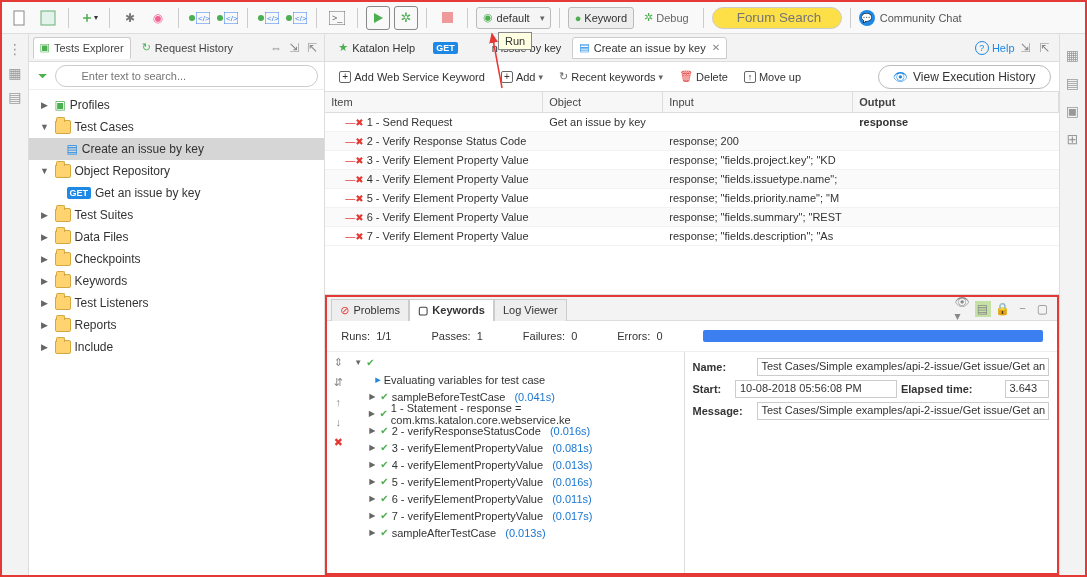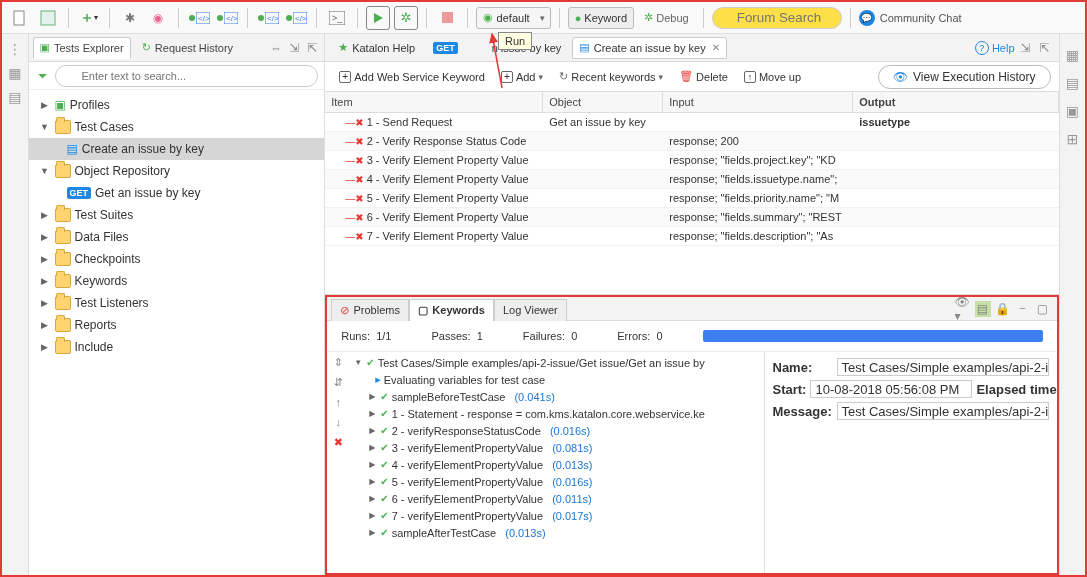--- a/index.html
+++ b/index.html
@@ -64,21 +64,21 @@
 .stats-row { display: flex; align-items: center; height: 30px; padding: 0 14px; gap: 40px; font-size: 11px; }
 .progress { width: 340px; height: 12px; background: #3b7ff0; border-radius: 2px; margin-left: auto; }
 .bot-split { flex: 1; display: flex; overflow: hidden; border-top: 1px solid #eee; }
 .bot-left-icons { width: 22px; display: flex; flex-direction: column; align-items: center; padding-top: 4px; gap: 6px; }
 .bli { width: 14px; height: 14px; color: #888; font-size: 11px; text-align: center; }
 .bot-tree { flex: 1; overflow: auto; padding: 2px 4px; font-size: 11px; border-right: 1px solid #ddd; }
 .bt-row { display: flex; align-items: center; height: 17px; gap: 3px; }
 .bt-tw { width: 10px; font-size: 8px; color: #666; text-align: center; }
 .ok-ic { color: #4caf50; font-size: 10px; }
 .dur { color: #1976d2; }
-.bot-detail { width: 292px; padding: 6px 8px; font-size: 13px; }
+.bot-detail { width: 372px; padding: 6px 8px; font-size: 11px; }
 .bd-row { display: flex; margin-bottom: 4px; align-items: center; gap: 4px; }
 .bd-lbl { width: 60px; font-weight: bold; }
 .bd-val { flex: 1; border: 1px solid #ccc; height: 18px; padding: 1px 4px; overflow: hidden; white-space: nowrap; background: #fff; }
 .elapsed-lbl { font-weight: bold; white-space: nowrap; }
 .bd-val.sm { width: 44px; flex: none; margin-left: 28px; }
 .red-arrow { position: absolute; top: 26px; left: 440px; pointer-events: none; }
 .tooltip-box { position: absolute; top: 30px; left: 496px; background: #ffffe1; border: 1px solid #888; padding: 2px 6px; font-size: 11px; z-index: 5; }
 .get-badge { background: #1e88e5; color: #fff; font-size: 9px; padding: 1px 3px; border-radius: 2px; font-weight: bold; }
 .green-dot { width: 6px; height: 6px; background: #4caf50; border-radius: 50%; display: inline-block; margin-right: 1px; }
 </style>
@@ -334,21 +334,21 @@
         <div class="gc-item">Item</div>
         <div class="gc-obj">Object</div>
         <div class="gc-in">Input</div>
         <div class="gc-out">Output</div>
       </div>
       <div class="grid-body" id="grid-body">
           <div class="grow">
             <div class="gc-item" style="padding-left:20px;"><span class="red-x">—✖</span> 1 - Send Request</div>
             <div class="gc-obj">Get an issue by key</div>
             <div class="gc-in"></div>
-            <div class="gc-out">issuetype</div>
+            <div class="gc-out">response</div>
           </div>
           <div class="grow">
             <div class="gc-item" style="padding-left:20px;"><span class="red-x">—✖</span> 2 - Verify Response Status Code</div>
             <div class="gc-obj"></div>
             <div class="gc-in">response; 200</div>
             <div class="gc-out"></div>
           </div>
           <div class="grow">
             <div class="gc-item" style="padding-left:20px;"><span class="red-x">—✖</span> 3 - Verify Element Property Value</div>
             <div class="gc-obj"></div>
@@ -415,21 +415,20 @@
           <div class="bli">⇕</div>
           <div class="bli">⇵</div>
           <div class="bli">↑</div>
           <div class="bli">↓</div>
           <div class="bli" style="color:#e53935;">✖</div>
         </div>
         <div class="bot-tree">
           <div class="bt-row">
               <span class="bt-tw">▼</span>
               <span class="ok-ic">✔</span>
-              <span>Test Cases/Simple examples/api-2-issue/Get issue/Get an issue by</span>
             </div>
           <div class="bt-row" style="padding-left:22px;">
               <span style="color:#1e88e5;">▸</span>
               <span>Evaluating variables for test case</span>
             </div>
           <div class="bt-row" style="padding-left:14px;"><span class="bt-tw">▶</span><span class="ok-ic">✔</span><span>sampleBeforeTestCase</span>&nbsp;<span class="dur">(0.041s)</span></div>
           <div class="bt-row" style="padding-left:14px;">
               <span class="bt-tw">▶</span>
               <span class="ok-ic">✔</span>
               <span>1 - Statement - response = com.kms.katalon.core.webservice.ke</span>

